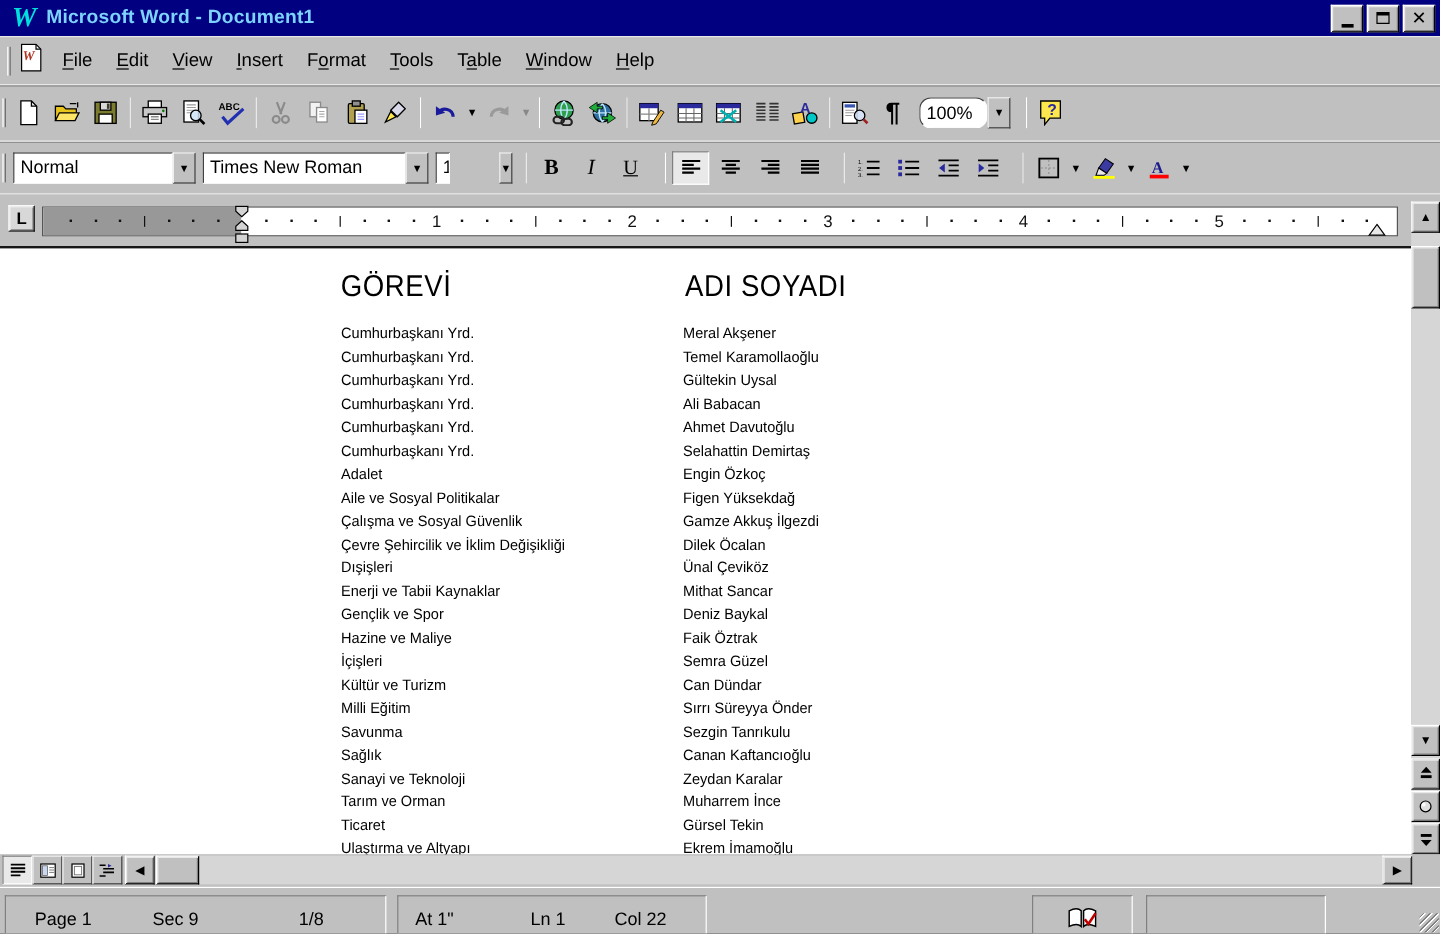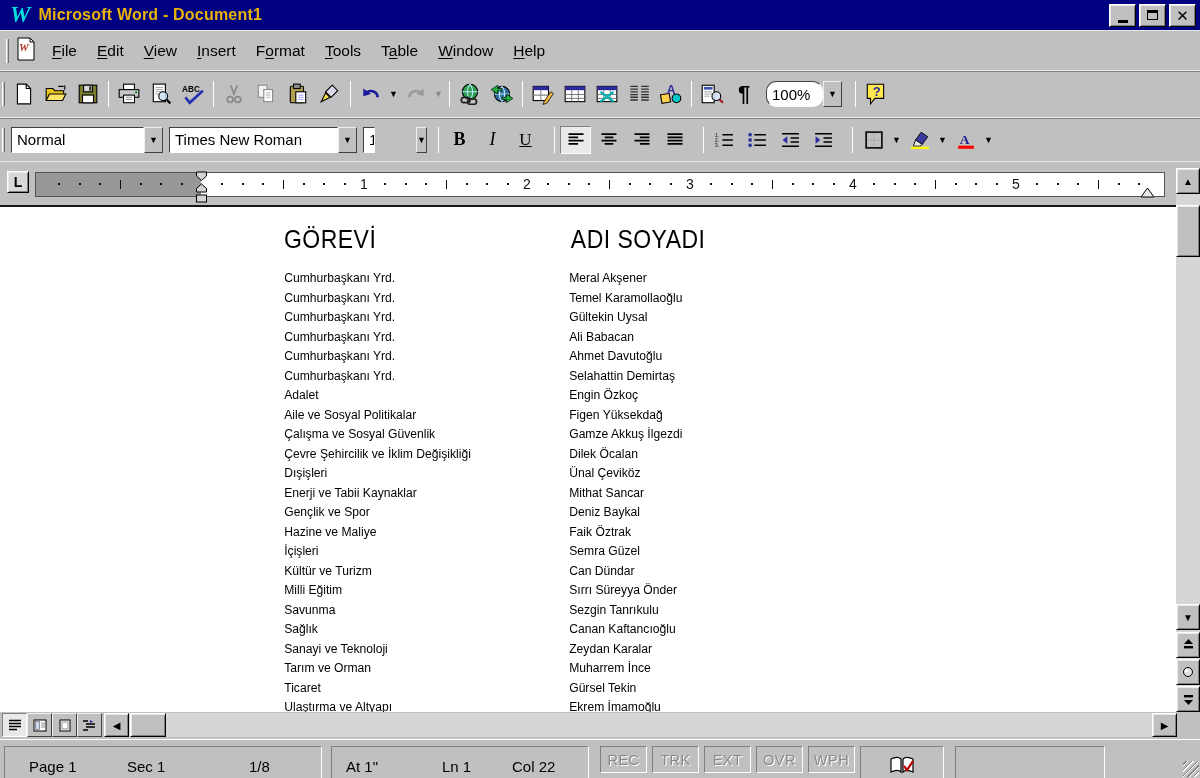--- a/index.html
+++ b/index.html
@@ -12,21 +12,21 @@
   .raised2{background:#c0c0c0;border:1px solid;border-color:#fff #000 #000 #fff;box-shadow:inset 1px 1px 0 #e8e8e8, inset -1px -1px 0 #808080;}
   .inset{background:#c0c0c0;border:1px solid;border-color:#808080 #fff #fff #808080;}
   .sep{width:1px;background:#808080;border-right:1px solid #fff;height:26px;margin:0 4px;}
   .handle{width:3px;height:24px;margin:0 3px 0 2px;border-left:1px solid #fff;border-right:1px solid #707070;background:#c0c0c0;}
 
   
   .titlebar{position:absolute;left:0;top:0;width:1200px;height:30px;background:#000080;
             display:flex;align-items:center;padding:0 4px;}
   .wlogo{font-family:"Liberation Serif","DejaVu Serif",serif;font-style:italic;font-weight:bold;
          font-size:23px;color:#00dede;margin:0 8px 2px 6px;line-height:1;}
-  .title-text{color:#eab308;font-weight:bold;font-size:16px;letter-spacing:0.2px;}
+  .title-text{color:#7dd3fc;font-weight:bold;font-size:16px;letter-spacing:0.2px;}
   .winbtns{margin-left:auto;display:flex;gap:3px;}
   .winbtn{width:27px;height:23px;display:flex;align-items:center;justify-content:center;
           font-weight:bold;font-size:13px;line-height:1;}
   .minglyph{width:10px;height:3px;background:#000;margin-top:12px;}
   .maxglyph{width:11px;height:10px;border:1px solid #000;border-top:3px solid #000;}
   .xglyph{font-size:15px;font-weight:bold;}
 
   
   .menubar{position:absolute;left:0;top:30px;width:1200px;height:40px;background:#c0c0c0;
            border-top:1px solid #e8e8e8;display:flex;align-items:center;padding-left:4px;}
@@ -694,40 +694,27 @@
     </span>
     <span class="hs-right raised2">
         <span>▶</span>
       </span>
     <span class="corner"></span>
   </div>
 
   <div class="statusbar">
     <span class="spanel sp1 inset">
       <span style="left:24px;">Page 1</span>
-      <span style="left:122px;">Sec 1</span>
+      <span style="left:122px;">Sec 9</span>
       <span style="left:244px;">1/8</span>
     </span>
     <span class="spanel sp2 inset">
       <span style="left:14px;">At 1"</span>
       <span style="left:110px;">Ln 1</span>
       <span style="left:180px;">Col 22</span>
-    </span>
-    <span class="modes">
-
-        <span class="mode-btn inset">REC</span>
-
-        <span class="mode-btn inset">TRK</span>
-
-        <span class="mode-btn inset">EXT</span>
-
-        <span class="mode-btn inset">OVR</span>
-
-        <span class="mode-btn inset">WPH</span>
-
     </span>
     <span class="spanel spellpanel inset">
       <svg width="26" height="20" viewBox="0 0 26 20">
           <path d="M2 3c4-2 8-2 10 0v13c-2-2-6-2-10 0z" fill="#fff" stroke="#000" stroke-width="1.2"></path>
           <path d="M24 3c-4-2-8-2-10 0v13c2-2 6-2 10 0z" fill="#fff" stroke="#000" stroke-width="1.2"></path>
           <path d="M15 10l3 4 6-9" stroke="#c00000" stroke-width="2.2" fill="none"></path>
         </svg>
     </span>
     <span class="spanel emptypanel inset"></span>
     <span class="grip"></span>

